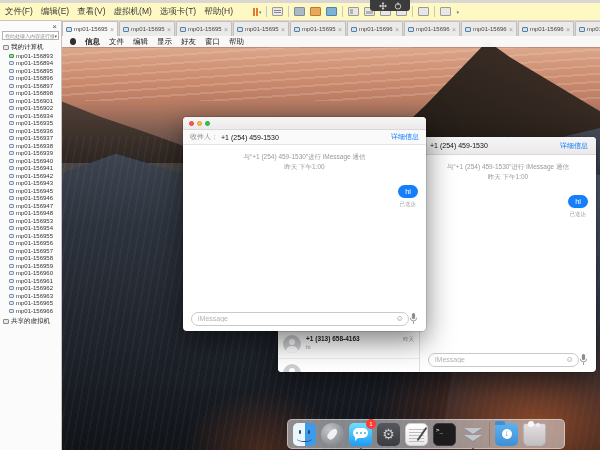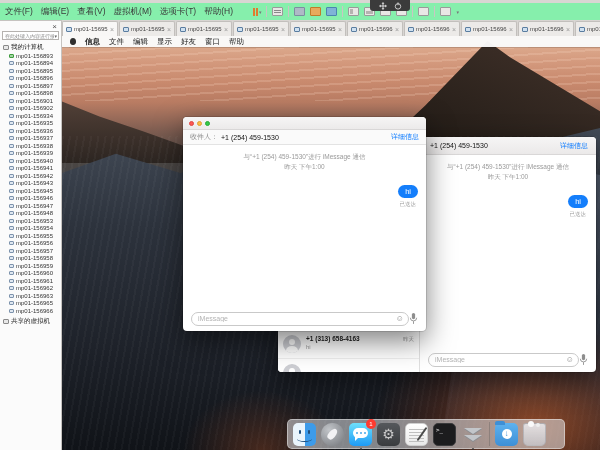--- a/index.html
+++ b/index.html
@@ -1,21 +1,21 @@
 <!DOCTYPE html>
 <html><head>
 <meta charset="utf-8">
 <style>
   * { margin:0; padding:0; box-sizing:border-box; }
   html,body { width:600px; height:450px; overflow:hidden; }
   body { font-family:"Liberation Sans","DejaVu Sans",sans-serif; background:#f0eeec; position:relative; font-size:10px; color:#333; }
 
   
   .titlebar-sliver { position:absolute; left:0; top:0; right:0; height:3px; background:#d9d6d3; }
-  .vm-menubar { position:absolute; left:0; top:3px; right:0; height:17px; display:flex; align-items:center; padding-left:5px; gap:8px; background:#86efac; }
+  .vm-menubar { position:absolute; left:0; top:3px; right:0; height:17px; display:flex; align-items:center; padding-left:5px; gap:8px; background:#fef9c3; }
   .vmenu { font-size:8.5px; color:#3a3a3a; white-space:nowrap; }
   .vm-toolbar { display:flex; align-items:center; gap:5px; margin-left:12px; }
   .tsep { width:1px; height:11px; background:#c9c6c3; }
   .pausebtn { display:flex; align-items:center; gap:1px; }
   .pbar { width:2px; height:8px; background:#e07b2f; }
   .caret { font-size:5px; color:#777; }
   .tico { width:11px; height:9px; border:1px solid #9a9a9a; border-radius:1px; background:#e9e7e5; position:relative; }
   .tico.snap1 { background:#aeb9c6; border-color:#7d8da0; }
   .tico.snap2 { background:#e8a95c; border-color:#c07b2a; }
   .tico.snap3 { background:#7fb3d6; border-color:#4a85b0; }

